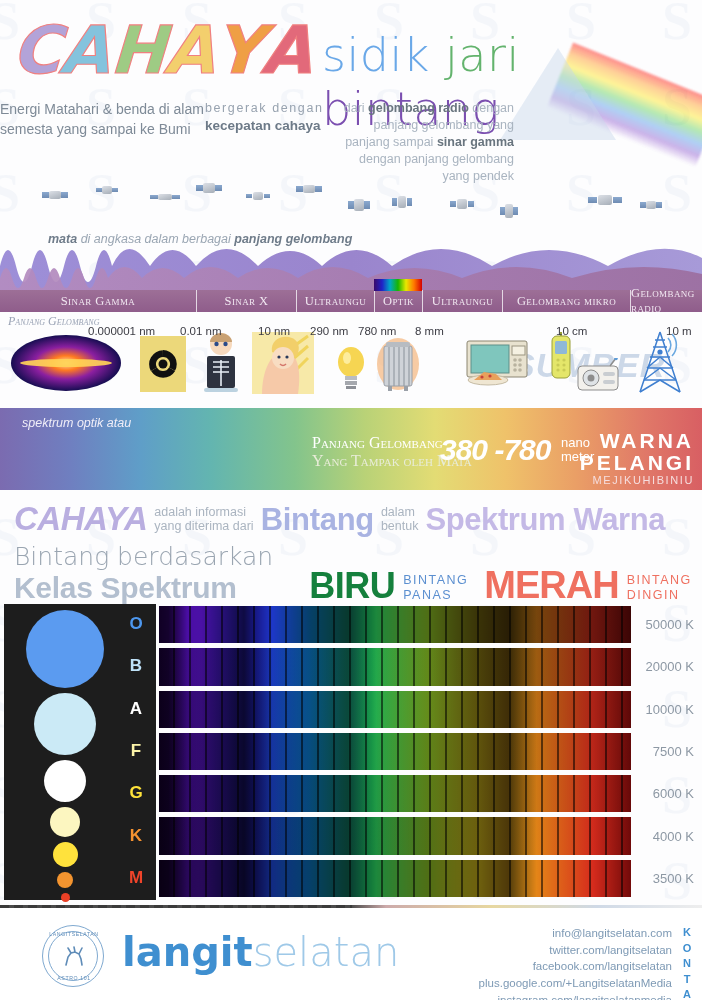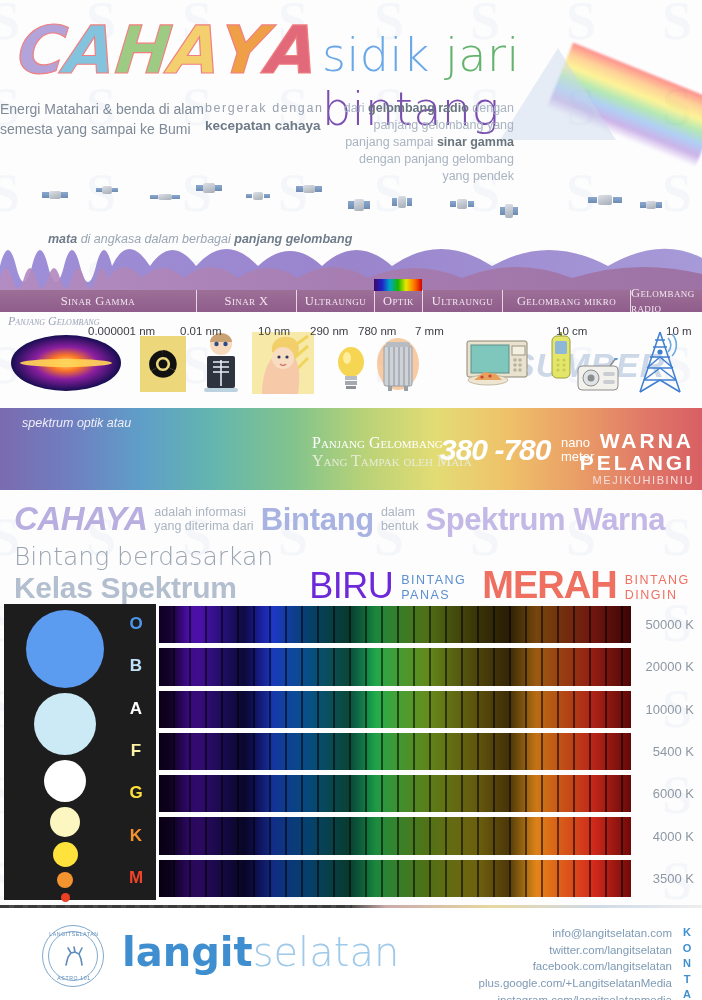--- a/index.html
+++ b/index.html
@@ -107,21 +107,21 @@
   .textblock { position:absolute; top:496px; left:0; width:702px; height:100px; z-index:3; }
   .tb-row { position:absolute; left:0; width:702px; display:flex; align-items:flex-end; }
   .r1 { top:4px; padding-left:14px; }
   .r2 { top:46px; padding-left:14px; }
   .big-lav { font-size:33px; font-weight:bold; font-style:italic; color:#b9aee0; letter-spacing:-.5px;}
   .sm-gray { font-size:12.5px; color:#aab4c0; line-height:1.12; padding:0 7px 5px 7px; text-align:left;}
   .big-lav2 { font-size:31px; font-weight:bold; color:#a9b3e2; letter-spacing:-.3px;}
   .big-lav3 { font-size:31px; font-weight:bold; color:#c4b9e6; letter-spacing:-.4px;}
   .thin-gray { font-size:25px; font-weight:300; color:#9aa5b1; font-family:"DejaVu Sans",sans-serif;}
   .blue-bold { font-size:30px; font-weight:bold; color:#b3bfcf; letter-spacing:-.3px;}
-  .biru { font-size:36px; font-weight:normal; color:#6d28d9; letter-spacing:-.5px;}
+  .biru { font-size:36px; font-weight:bold; color:#15803d; letter-spacing:-.5px;}
   .merah { font-size:38px; font-weight:bold; color:#ef7060; letter-spacing:-1px;}
   .tagblue { font-size:12.5px; color:#5b8fd0; letter-spacing:1.5px; line-height:1.15; padding-bottom:5px;}
   .tagred { font-size:12.5px; color:#ef7060; letter-spacing:1.5px; line-height:1.15; padding-bottom:5px;}
 
   
   .chart { position:absolute; top:604px; left:4px; width:694px; height:296px; z-index:3; }
   .chart-dark { position:absolute; left:0; top:0; width:152px; height:296px; background:#1d1d1d; }
   .starcol { position:absolute; left:0; top:0; width:110px; height:296px; }
   .star { position:absolute; border-radius:50%; }
   .classcol { position:absolute; left:112px; top:0; width:40px; height:296px; }
@@ -371,21 +371,21 @@
       <div class="band" style="left: 502px; width: 128px;">Gelombang mikro</div>
       <div class="band" style="left: 630px; width: 72px;">Gelombang radio</div>
     </div>
   <div class="wlrow" id="wlrow">
     <span class="wllabel">Panjang Gelombang</span>
   <div class="wl" style="left: 88px;">0.000001 nm</div>
       <div class="wl" style="left: 180px;">0.01 nm</div>
       <div class="wl" style="left: 258px;">10 nm</div>
       <div class="wl" style="left: 310px;">290 nm</div>
       <div class="wl" style="left: 358px;">780 nm</div>
-      <div class="wl" style="left: 415px;">7 mm</div>
+      <div class="wl" style="left: 415px;">8 mm</div>
       <div class="wl" style="left: 556px;">10 cm</div>
       <div class="wl" style="left: 666px;">10 m</div>
     </div>
 
   <div class="sources" id="sources">
     <div class="sumber-wm">SUMBER</div>
   <div class="src" style="left: 10px; top: 4px; width: 112px; height: 58px;"><svg width="112" height="58" viewBox="0 0 112 58">
         <defs>
             <radialGradient id="gg" cx="50%" cy="50%" r="52%">
           <stop offset="0" stop-color="#ffe9a0"></stop>
@@ -589,21 +589,21 @@
           <div style="position: absolute; inset: 0px; pointer-events: none; background: repeating-linear-gradient(90deg, rgba(0, 0, 0, 0) 0px, rgba(0, 0, 0, 0) 14px, rgba(0, 0, 0, 0.55) 14px, rgba(0, 0, 0, 0.55) 16px), linear-gradient(90deg, rgba(0, 0, 0, 0.6) 0px, rgba(0, 0, 0, 0.6) 2%, rgba(0, 0, 0, 0) 6%, rgba(0, 0, 0, 0.7) 18%, rgba(0, 0, 0, 0) 24%, rgba(0, 0, 0, 0.5) 40%, rgba(0, 0, 0, 0) 46%, rgba(0, 0, 0, 0.65) 74%, rgba(0, 0, 0, 0) 80%);"></div>
         </div>
         <div class="specrow" style="top: 255.714px; height: 37.2857px; background: linear-gradient(90deg, rgba(40, 0, 90, 0.545) 0%, rgba(90, 20, 200, 0.545) 9%, rgba(40, 40, 230, 0.545) 20%, rgba(10, 120, 200, 0.706) 32%, rgba(30, 190, 90, 0.706) 45%, rgba(150, 210, 40, 0.706) 57%, rgba(235, 205, 30, 0.95) 68%, rgba(240, 140, 25, 0.95) 80%, rgba(225, 45, 30, 0.95) 92%, rgba(120, 10, 10, 0.95) 100%), rgb(0, 0, 0);">
           <div style="position: absolute; inset: 0px; pointer-events: none; background: repeating-linear-gradient(90deg, rgba(0, 0, 0, 0) 0px, rgba(0, 0, 0, 0) 14px, rgba(0, 0, 0, 0.55) 14px, rgba(0, 0, 0, 0.55) 16px), linear-gradient(90deg, rgba(0, 0, 0, 0.6) 0px, rgba(0, 0, 0, 0.6) 2%, rgba(0, 0, 0, 0) 6%, rgba(0, 0, 0, 0.7) 18%, rgba(0, 0, 0, 0) 24%, rgba(0, 0, 0, 0.5) 40%, rgba(0, 0, 0, 0) 46%, rgba(0, 0, 0, 0.65) 74%, rgba(0, 0, 0, 0) 80%);"></div>
         </div>
       </div>
     <div class="tempcol" id="tempcol">
         <div class="temp" style="top: 13.1429px;">50000 K</div>
         <div class="temp" style="top: 55.4286px;">20000 K</div>
         <div class="temp" style="top: 97.7143px;">10000 K</div>
-        <div class="temp" style="top: 140px;">5400 K</div>
+        <div class="temp" style="top: 140px;">7500 K</div>
         <div class="temp" style="top: 182.286px;">6000 K</div>
         <div class="temp" style="top: 224.571px;">4000 K</div>
         <div class="temp" style="top: 266.857px;">3500 K</div>
       </div>
   </div>
 
   <div class="footer">
     <div class="foot-rule"></div>
     <div class="foot-rule2"></div>
 

